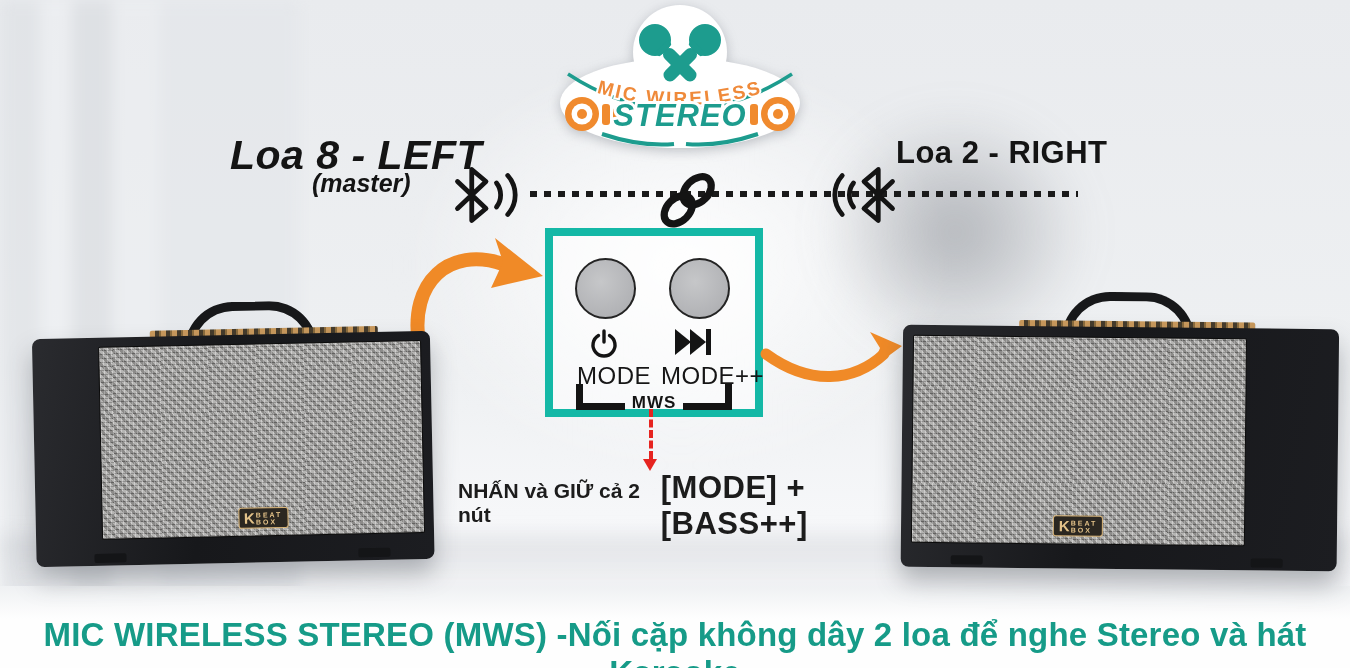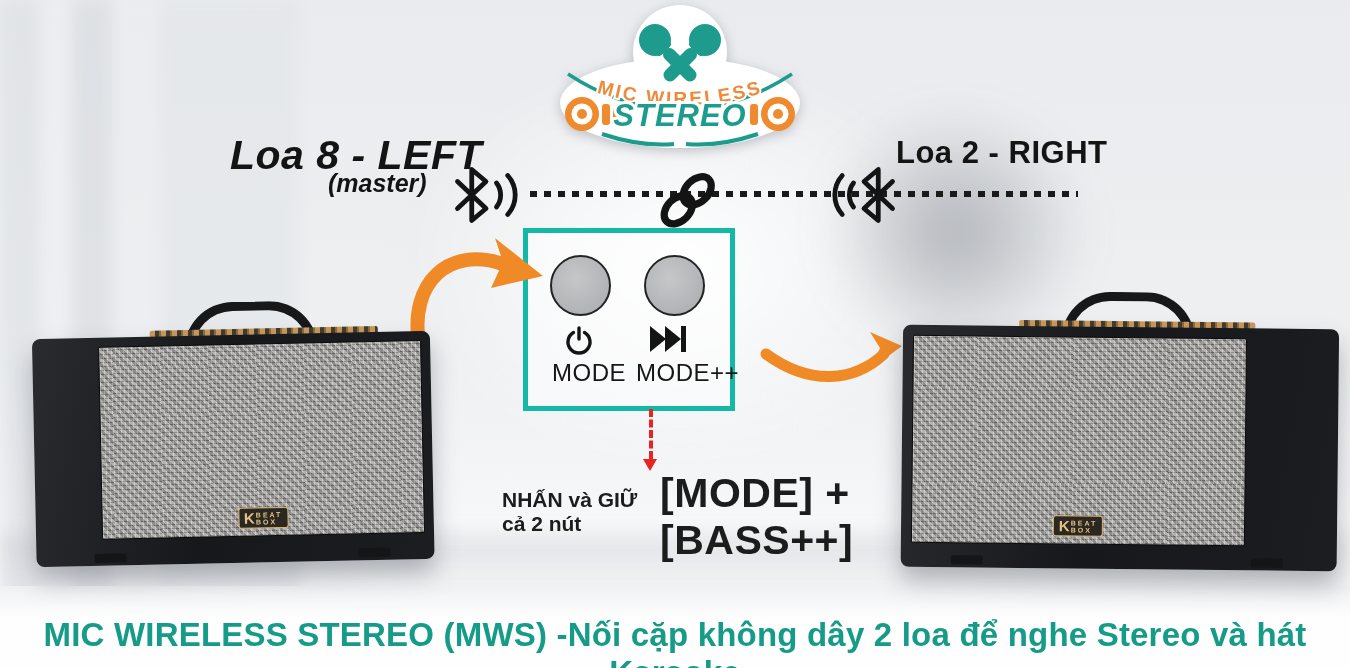--- a/index.html
+++ b/index.html
@@ -17,53 +17,53 @@
   .bg-right-figure{left:770px;top:60px;width:370px;height:430px;filter:blur(20px);
     background:radial-gradient(closest-side at 50% 40%,rgba(106,110,118,.45),rgba(106,110,118,0) 72%);}
   .bg-floor{left:0;top:535px;width:1350px;height:80px;filter:blur(9px);
     background:linear-gradient(180deg,rgba(185,189,195,.35),rgba(235,237,240,0));}
   .bg-white-band{left:0;top:586px;width:1350px;height:82px;
     background:linear-gradient(180deg,#eff1f3,#fefefe 40%);}
   
   .logo-sticker{left:556px;top:4px;width:248px;height:148px;filter:drop-shadow(0 3px 6px rgba(90,95,105,.35));}
   
   .loa1-title{left:230px;top:132px;font-size:41px;font-weight:bold;font-style:italic;color:#141414;letter-spacing:.5px;}
-  .loa1-sub{left:328px;top:169px;font-size:25px;font-weight:bold;font-style:italic;color:#141414;}
+  .loa1-sub{left:312px;top:169px;font-size:25px;font-weight:bold;font-style:italic;color:#141414;}
   .loa2-title{left:896px;top:135px;font-size:31px;font-weight:bold;color:#141414;letter-spacing:.5px;}
   
   .dotted-line{left:530px;top:191px;width:548px;height:6px;
     background:repeating-linear-gradient(90deg,#1a1a1a 0 7px,transparent 7px 14px);}
   .bt-left{left:450px;top:162px;}
   .bt-right{left:816px;top:162px;transform:scaleX(-1);}
   .chain{left:650px;top:165px;}
   
-  .pairing-panel{left:523px;top:228px;width:202px;height:173px;border:5px solid #14b8a6;
+  .pairing-panel{left:545px;top:228px;width:202px;height:173px;border:8px solid #14b8a6;
     background:rgba(255,255,255,.45);}
   .knob{position:absolute;width:57px;height:57px;border-radius:50%;top:22px;
     background:radial-gradient(circle at 42% 38%,#c6c7c9,#b2b3b6 70%,#a6a7aa);border:2px solid #242424;}
   .knob.k1{left:22px;} .knob.k2{left:116px;}
   .pp-icon{position:absolute;top:93px;}
   .pp-icon.i1{left:36px;} .pp-icon.i2{left:121px;}
   .pp-label{position:absolute;top:126px;font-size:24px;color:#161616;letter-spacing:.5px;}
   .pp-label.l1{left:24px;} .pp-label.l2{left:108px;}
   .mws-row{position:absolute;left:0;right:0;top:148px;display:flex;justify-content:center;align-items:flex-start;gap:7px;}
   .bkt{width:42px;height:19px;}
   .bkt.bl{border-left:7px solid #141414;border-bottom:7px solid #141414;}
   .bkt.br{border-right:7px solid #141414;border-bottom:7px solid #141414;}
   .mws-txt{font-size:17px;font-weight:bold;color:#141414;letter-spacing:1px;margin-top:9px;}
   
   .arrow1{left:403px;top:230px;}
   .arrow2{left:758px;top:328px;}
   .dash-arrow-line{left:649px;top:409px;height:50px;width:0;border-left:4px dashed #e62420;}
   .dash-arrow-head{left:643px;top:459px;width:0;height:0;border-left:7px solid transparent;border-right:7px solid transparent;border-top:12px solid #e62420;}
   
   .instr{left:458px;top:470px;width:460px;color:#1c1c1c;}
-  .instr-l1{display:flex;align-items:baseline;gap:14px;margin-left:44px;}
+  .instr-l1{display:flex;align-items:baseline;gap:14px;}
   .instr-hold{font-size:21px;font-weight:bold;}
-  .instr-btns{font-size:41px;font-weight:bold;letter-spacing:.5px;}
+  .instr-btns{font-size:31px;font-weight:bold;letter-spacing:.5px;}
   .instr-l2,.instr-l3{font-size:21px;margin-top:6px;}
   
   .speaker{width:398px;height:278px;}
   .spk-left{left:34px;top:298px;transform:rotate(-1.2deg);}
   .spk-right{left:902px;top:290px;width:436px;height:292px;transform:rotate(.6deg);}
   .handle{position:absolute;width:116px;height:40px;border:9px solid #17181a;border-bottom:none;border-radius:60px 60px 0 0;}
   .spk-left .handle{left:152px;top:4px;}
   .spk-right .handle{left:158px;top:2px;}
   .knobstrip{position:absolute;height:9px;border-radius:2px;
     background:repeating-linear-gradient(90deg,#c9995c 0 5px,#453b2b 5px 9px,#8a6b3c 9px 11px);}
@@ -187,20 +187,25 @@
     </div>
     <div class="pp-icon i2">
       <svg width="42" height="26" viewBox="0 0 40 26" fill="#141414">
         <polygon points="0,0 0,26 16,13"></polygon>
         <polygon points="15,0 15,26 31,13"></polygon>
         <rect x="31" y="0" width="5" height="26"></rect>
       </svg>
     </div>
     <div class="pp-label l1">MODE</div>
     <div class="pp-label l2">MODE++</div>
+    <div class="mws-row">
+      <div class="bkt bl"></div>
+      <div class="mws-txt">MWS</div>
+      <div class="bkt br"></div>
+    </div>
   </div>
 
   <div class="abs arrow1">
     <svg width="148" height="118" viewBox="0 0 148 118" fill="none">
       <path d="M16,114 C6,52 46,16 100,34" stroke="#f08a27" stroke-width="14" stroke-linecap="round"></path>
       <polygon points="92,8 140,46 88,58 100,32" fill="#f08a27"></polygon>
     </svg>
   </div>
   <div class="abs arrow2">
     <svg width="148" height="72" viewBox="0 0 148 72" fill="none">

